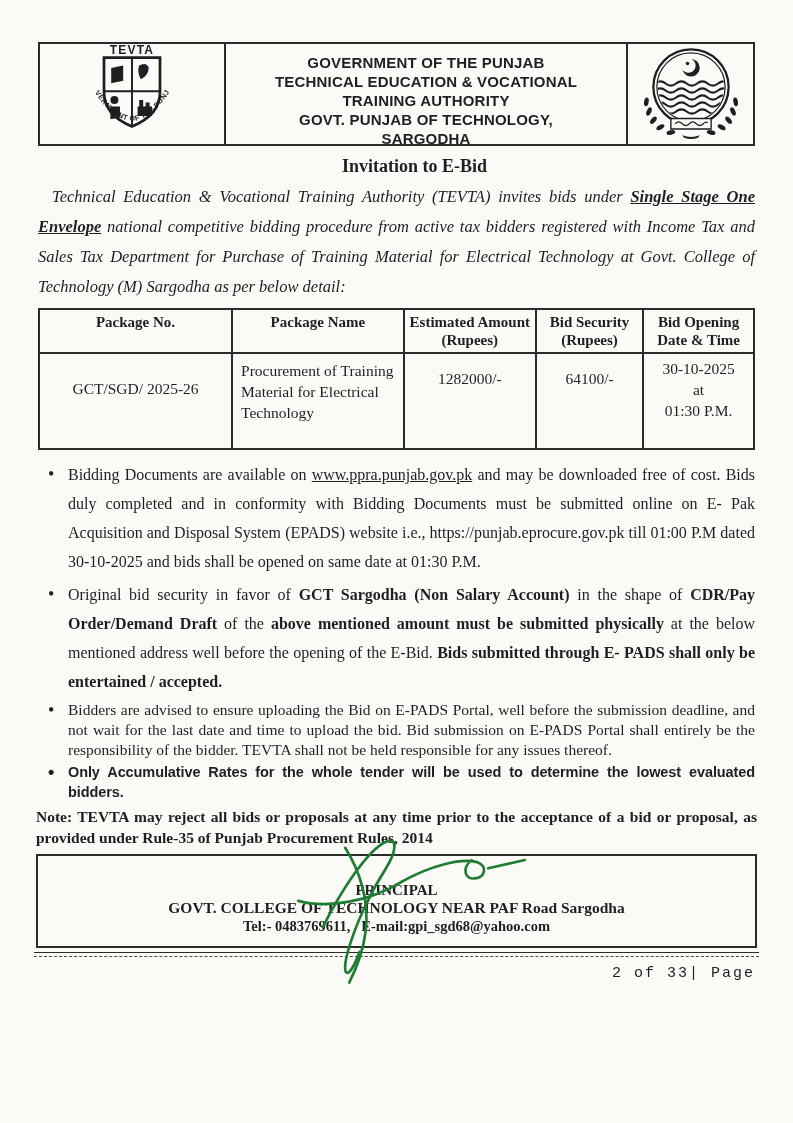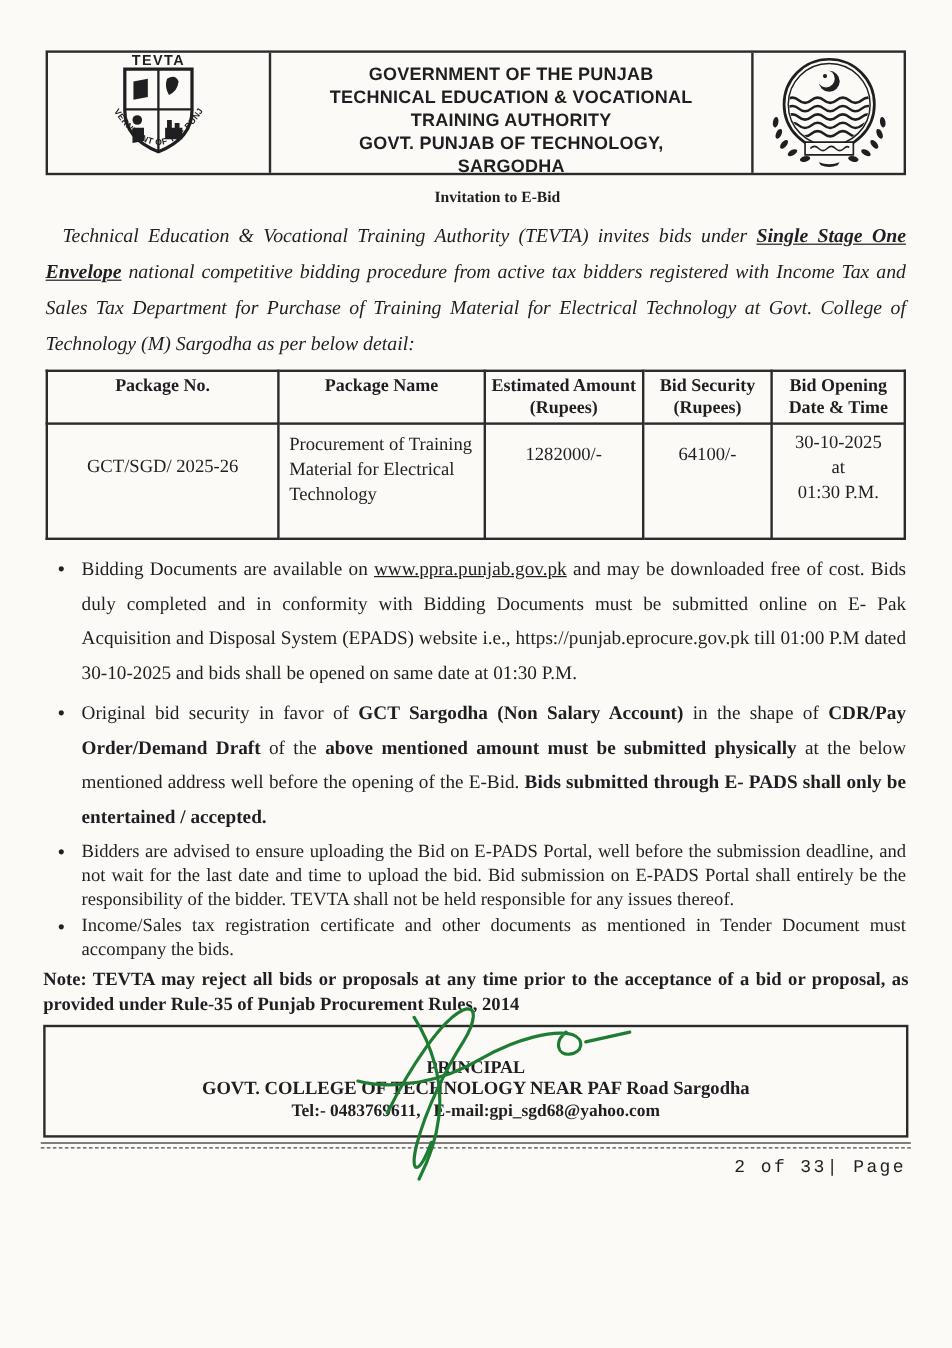--- a/index.html
+++ b/index.html
@@ -50,21 +50,21 @@
     width:127px;
     border-left:2.5px solid var(--border);
     display:flex;align-items:center;justify-content:center;
   }
   svg text{fill:var(--ink);}
 
   
   .doc-title{
     margin-top:10px;
     text-align:center;
-    font-size:13px;
+    font-size:18px;
     font-weight:700;
     height:24px;
     margin-left:36px;
   }
   .intro{
     margin:2px 38px 0 38px;
     font-size:16.5px;
     line-height:30px;
     text-align:justify;
     text-indent:14px;
@@ -270,21 +270,21 @@
 at
 01:30 P.M.</td>
     </tr>
   </tbody>
 </table>
 
 <ul class="bullets">
   <li class="wide"><span>Bidding Documents are available on </span><span class="u">www.ppra.punjab.gov.pk</span><span> and may be downloaded free of cost. Bids duly completed and in conformity with Bidding Documents must be submitted online on E- Pak Acquisition and Disposal System (EPADS) website i.e., https://punjab.eprocure.gov.pk till 01:00 P.M dated 30-10-2025 and bids shall be opened on same date at 01:30 P.M.</span></li>
   <li class="wide"><span>Original bid security in favor of </span><span class="b">GCT Sargodha (Non Salary Account)</span><span> in the shape of </span><span class="b">CDR/Pay Order/Demand Draft</span><span> of the </span><span class="b">above mentioned amount must be submitted physically</span><span> at the below mentioned address well before the opening of the E-Bid. </span><span class="b">Bids submitted through E- PADS shall only be entertained / accepted.</span></li>
   <li class="tight"><span>Bidders are advised to ensure uploading the Bid on E-PADS Portal, well before the submission deadline, and not wait for the last date and time to upload the bid. Bid submission on E-PADS Portal shall entirely be the responsibility of the bidder. TEVTA shall not be held responsible for any issues thereof.</span></li>
-  <li class="tight"><span>Income/Sales tax registration certificate and other documents as mentioned in Tender Document must accompany the bids.</span></li>
+  <li class="tight sans-bold"><span class="b">Only Accumulative Rates for the whole tender will be used to determine the lowest evaluated bidders.</span></li>
 </ul>
 
 <p class="note"><span class="b">Note: TEVTA may reject all bids or proposals at any time prior to the acceptance of a bid or proposal, as provided under Rule-35 of Punjab Procurement Rules, 2014</span></p>
 
 <div class="sig-box">
   <svg class="signature-svg" viewBox="0 0 240 150">
     <path d="M34 96 C52 60 78 20 96 12 C108 7 106 22 96 38 C82 60 66 92 58 122 C52 146 60 148 70 120"></path>
     <path d="M56 18 C70 40 80 70 76 100 C74 118 66 138 60 150"></path>
     <path d="M10 70 C40 78 80 70 110 52 C140 35 170 28 185 32 C196 36 193 47 183 48 C173 49 170 38 180 30"></path>
     <path d="M196 38 L232 30"></path>

